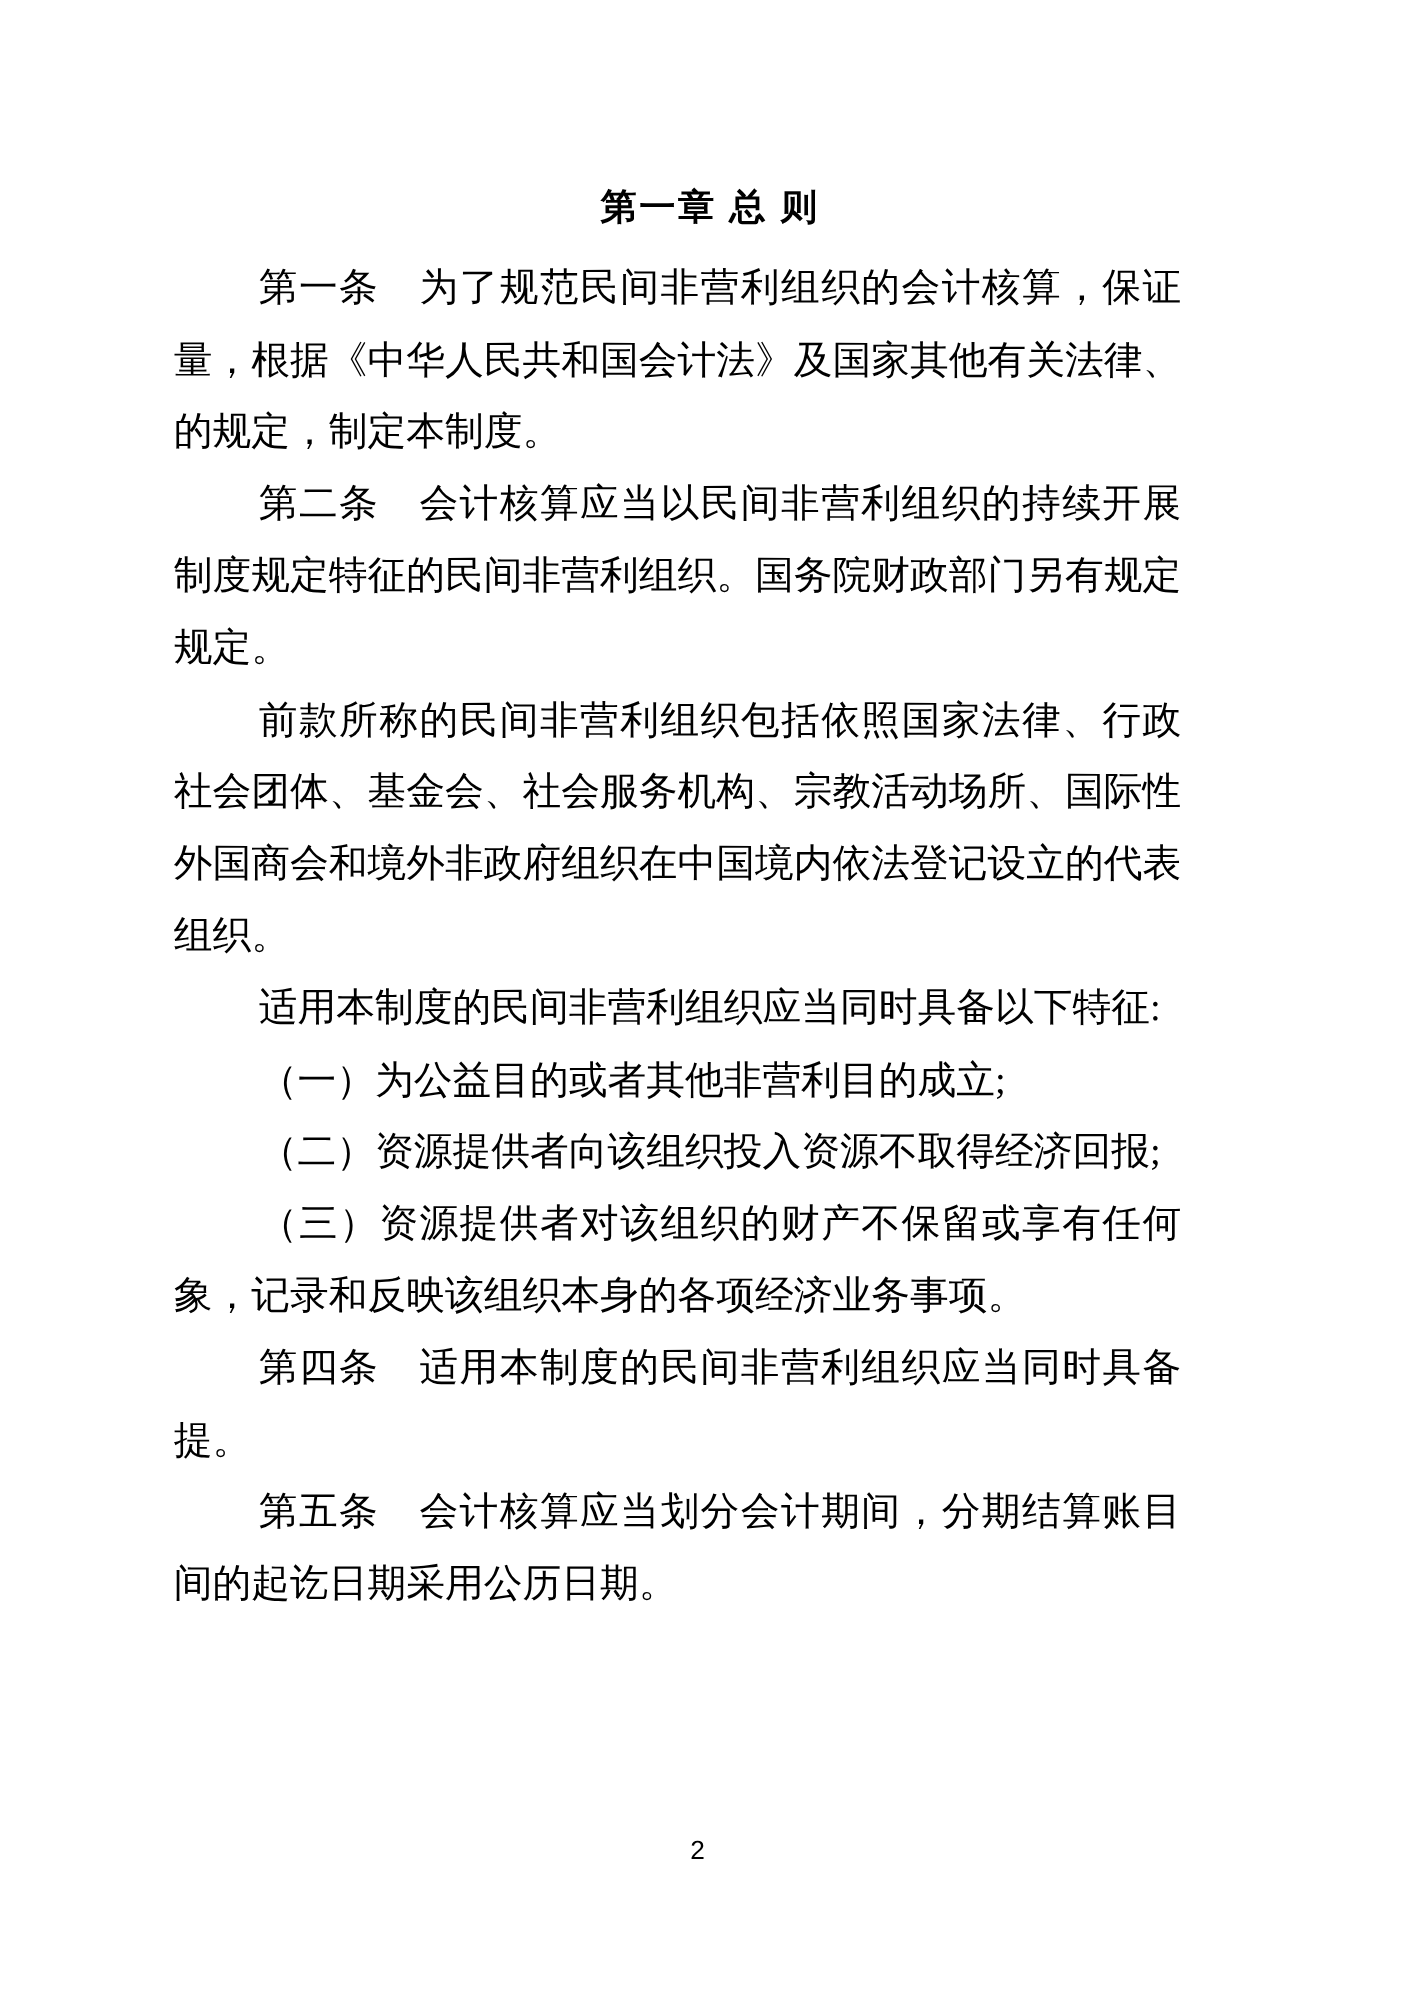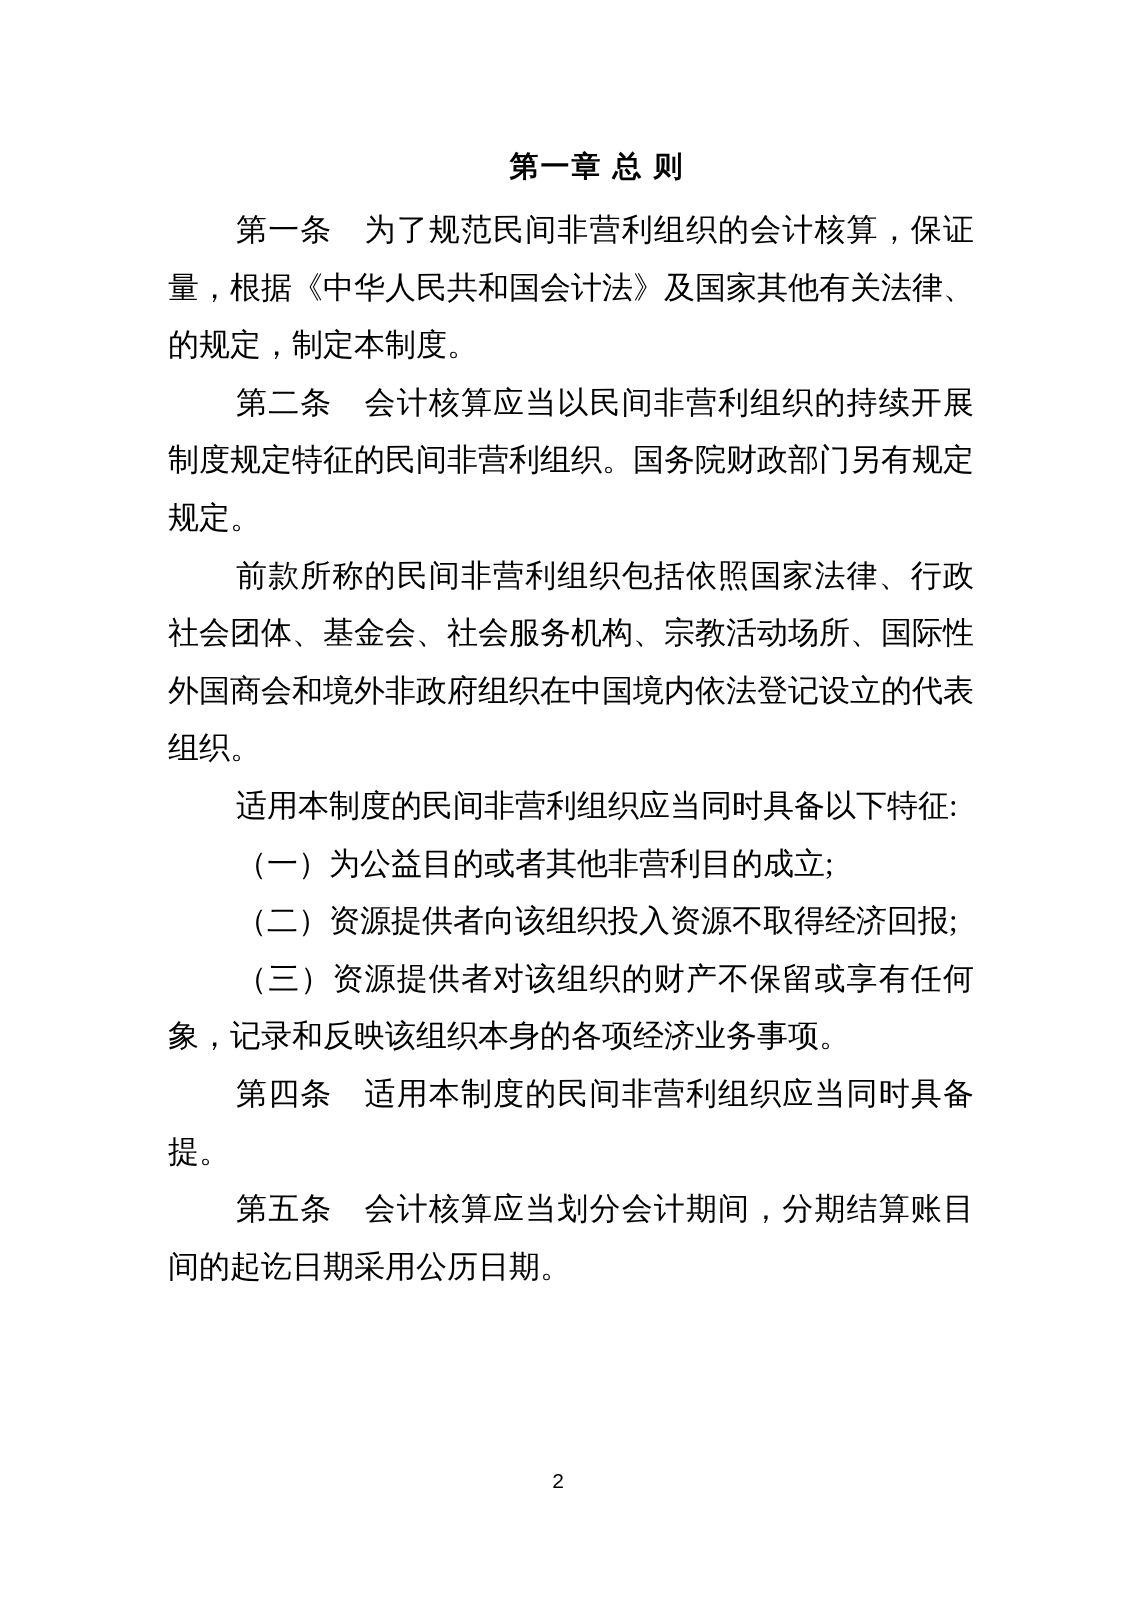--- a/index.html
+++ b/index.html
@@ -17,21 +17,21 @@
   }
   .page {
     position: absolute;
     left: 0; top: 0;
     width: 1131px;
     height: 1600px;
     background: #ffffff;
   }
   .content {
     position: absolute;
-    left: 168px;
+    left: 139px;
     top: 137px;
     width: 806px;
   }
   .chapter-title {
     font-family: "Liberation Sans", sans-serif;
     font-weight: 700;
     font-size: 29px;
     line-height: 58px;
     height: 58px;
     text-align: center;

